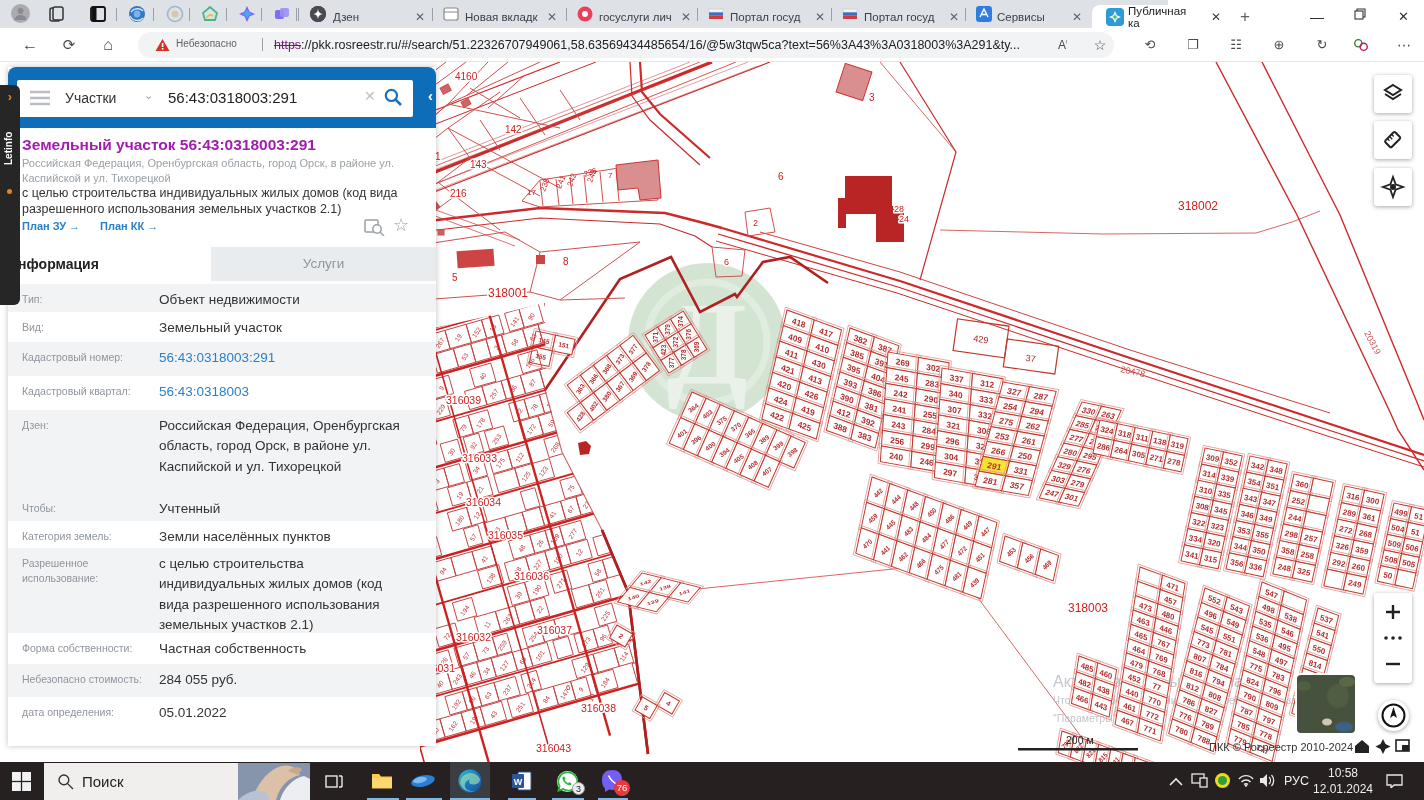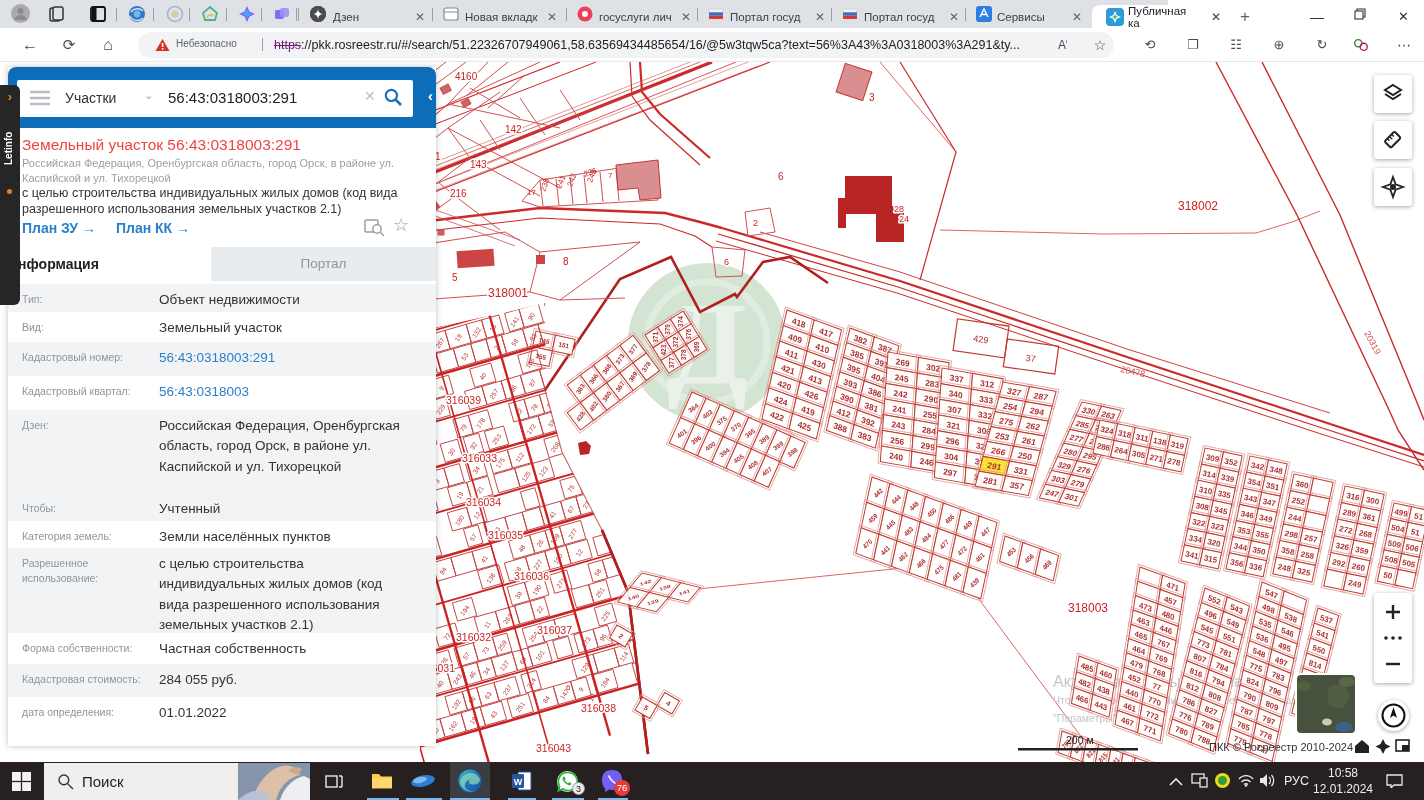--- a/index.html
+++ b/index.html
@@ -1863,33 +1863,33 @@
       </svg>
       <div style="position:absolute;left:57px;top:23px;font-size:14px;color:#333;z-index:5">Участки</div>
       <div style="position:absolute;left:136px;top:22px;font-size:11px;color:#9aa0a6;z-index:5">⌄</div>
       <div style="position:absolute;left:160px;top:22px;font-size:15px;color:#222;z-index:5">56:43:0318003:291</div>
       <div style="position:absolute;left:356px;top:21px;font-size:14px;color:#b9bec4;z-index:5">✕</div>
       <svg style="position:absolute;left:375px;top:20px;z-index:5" width="20" height="20" viewBox="0 0 20 20">
         <circle cx="8.4" cy="8.4" r="5.6" fill="none" stroke="#1d6fb8" stroke-width="2.2"></circle>
         <path d="M12.6,12.6 L18,18" stroke="#1d6fb8" stroke-width="2.6"></path>
       </svg>
       <div style="position:absolute;left:420px;top:20px;font-size:15px;color:#fff;z-index:5;font-weight:bold">‹</div>
-      <div style="position:absolute;left:14px;top:69px;font-size:15.5px;font-weight:normal;color:#ef4444;z-index:5">Земельный участок 56:43:0318003:291</div>
+      <div style="position:absolute;left:14px;top:69px;font-size:15.5px;font-weight:bold;color:#a21caf;z-index:5">Земельный участок 56:43:0318003:291</div>
       <div style="position:absolute;left:14px;top:89px;width:378px;font-size:11px;color:#9aa0a6;line-height:1.38;z-index:5">Российская Федерация, Оренбургская область, город Орск, в районе ул. Каспийской и ул. Тихорецкой</div>
       <div style="position:absolute;left:14px;top:118px;width:380px;font-size:12.5px;color:#333;line-height:1.3;z-index:5">с целью строительства индивидуальных жилых домов (код вида разрешенного использования земельных участков 2.1)</div>
-      <div style="position:absolute;left:14px;top:153px;font-size:14px;font-weight:bold;z-index:5"><a class="lnk">План ЗУ →</a><a class="lnk" style="margin-left:20px">План КК →</a></div>
+      <div style="position:absolute;left:14px;top:153px;font-size:11px;font-weight:bold;z-index:5"><a class="lnk">План ЗУ →</a><a class="lnk" style="margin-left:20px">План КК →</a></div>
       <svg style="position:absolute;left:356px;top:152px;z-index:5" width="22" height="17" viewBox="0 0 22 17">
         <rect x="1" y="1" width="13" height="12" rx="1" fill="none" stroke="#9aa0a6" stroke-width="1.5"></rect>
         <circle cx="13" cy="10" r="4.2" fill="#fff" stroke="#9aa0a6" stroke-width="1.5"></circle>
         <path d="M16.2,13.2 L20,17" stroke="#9aa0a6" stroke-width="1.5"></path>
       </svg>
       <div style="position:absolute;left:385px;top:147px;font-size:18px;color:#9aa0a6;z-index:5">☆</div>
       <div style="position:absolute;left:0;top:180px;width:428px;height:34px;background:#e9ecef;z-index:5">
         <div style="position:absolute;left:0;top:0;width:203px;height:34px;background:#fff;text-align:left;line-height:34px;font-size:14px;font-weight:bold;color:#222">Информация</div>
-        <div style="position:absolute;left:203px;top:0;width:225px;height:34px;text-align:center;line-height:34px;font-size:13.5px;color:#8f959d">Портал</div>
+        <div style="position:absolute;left:203px;top:0;width:225px;height:34px;text-align:center;line-height:34px;font-size:13.5px;color:#8f959d">Услуги</div>
       </div>
       <div style="position:absolute;left:0;top:217px;width:428px;z-index:5">
         <div class="row" style="background:#f2f3f5;height:28px">
           <div class="lb">Тип:</div>
           <div class="vl">Объект недвижимости</div>
         </div>
         <div class="row" style="background:#fff;height:30px">
           <div class="lb">Вид:</div>
           <div class="vl">Земельный участок</div>
         </div>
@@ -1917,26 +1917,26 @@
           <div class="lb">Разрешенное использование:</div>
           <div class="vl">
             <span style="display:block;width:236px">с целью строительства индивидуальных жилых домов (код вида разрешенного использования земельных участков 2.1)</span>
           </div>
         </div>
         <div class="row" style="background:#fff;height:31px">
           <div class="lb">Форма собственности:</div>
           <div class="vl">Частная собственность</div>
         </div>
         <div class="row" style="background:#f2f3f5;height:33px">
-          <div class="lb">Кадастровая стоимость:</div>
+          <div class="lb">Небезопасно стоимость:</div>
           <div class="vl">284 055 руб.</div>
         </div>
         <div class="row" style="background:#fff;height:32px">
           <div class="lb">дата определения:</div>
-          <div class="vl">01.01.2022</div>
+          <div class="vl">05.01.2022</div>
         </div>
       </div>
     </div>
     <div id="letinfo">
       <div style="color:#e8821e;font-size:13px;font-weight:bold;text-align:center;margin-top:4px">›</div>
       <div style="position:absolute;left:3px;top:28px;color:#fff;font-size:10px;font-weight:bold;transform:rotate(-90deg) translate(-52px,0);transform-origin:0 0;white-space:nowrap">Letinfo</div>
       <div style="position:absolute;left:7px;top:104px;width:5px;height:5px;border-radius:50%;background:#e8821e"></div>
     </div>
   </div>
 <div id="taskbar">

